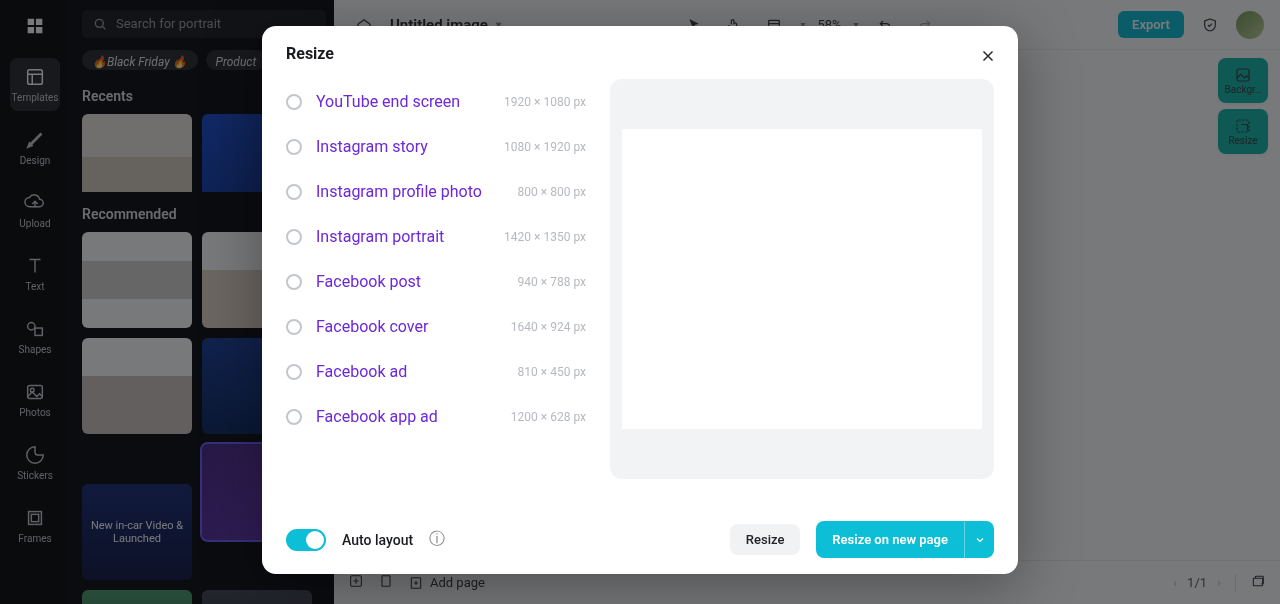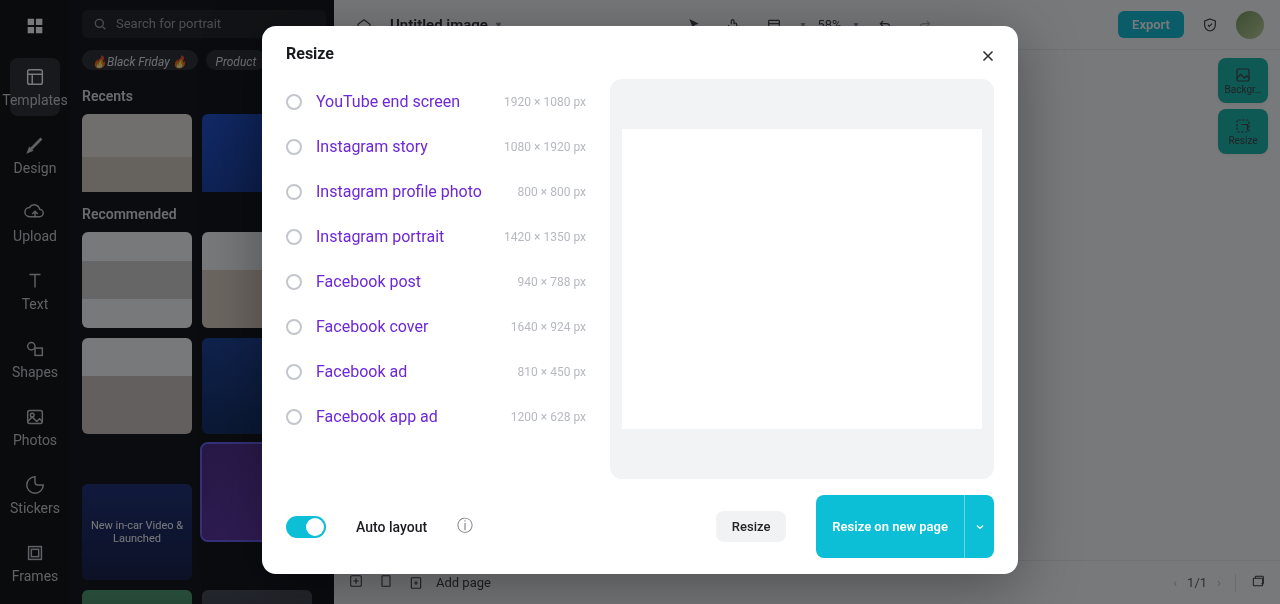--- a/index.html
+++ b/index.html
@@ -33,21 +33,21 @@
   }
   .brand {
     width: 32px; height: 32px; border-radius: 6px;
     display:flex; align-items:center; justify-content:center;
     margin-bottom: 16px;
   }
   .brand svg { width: 22px; height: 22px; }
   .nav-item {
     width: 50px; padding: 8px 0;
     display: flex; flex-direction: column; align-items: center;
-    color: #c7c9cd; font-size: 14px;
+    color: #c7c9cd; font-size: 10px;
     border-radius: 8px; margin-bottom: 10px;
     cursor: pointer;
   }
   .nav-item.active { background: #2a2b30; }
   .nav-item .icon { width: 22px; height: 22px; display:flex; align-items:center; justify-content:center; }
   .nav-item .icon svg { display:block; }
   .nav-item span { margin-top: 4px; }
 
   
   .panel {
@@ -167,21 +167,21 @@
 
   .preview {
     flex:1; background:var(--dialog-subtle-bg); border-radius:12px; height:400px;
     display:flex; align-items:center; justify-content:center;
   }
   .preview-inner {
     width:360px; height:300px; background:#fff;
   }
 
   .dialog-footer {
-    display:flex; align-items:center; gap:30px;
+    display:flex; align-items:center; gap:16px;
     padding:16px 24px;
   }
   .toggle {
     width:40px; height:22px; background:var(--accent); border-radius:999px;
     position:relative; cursor:pointer;
   }
   .toggle::after {
     content:""; position:absolute; top:2px; right:2px;
     width:18px; height:18px; background:#fff; border-radius:50%;
   }
@@ -189,21 +189,21 @@
   .info-icon { color:#7b7d84; }
   .dialog-footer .spacer { flex:1; }
   .btn-resize {
     background:#f1f2f4; color:#232428; font-size:13px; font-weight:500;
     padding:8px 16px; border-radius:8px; cursor:pointer;
   }
   .btn-new {
     background:var(--accent); color:#fff; font-size:13px; font-weight:600;
     border-radius:8px; cursor:pointer; display:flex; align-items:stretch;
   }
-  .btn-new .label { padding:24px 16px; display:flex; align-items:center; }
+  .btn-new .label { padding:11px 16px; display:flex; align-items:center; }
   .btn-new .split { width:30px; border-left:1px solid rgba(255,255,255,.35); display:flex; align-items:center; justify-content:center; }
 
   svg.ico { width:16px; height:16px; }
 </style>
 </head>
 <body>
 
 <div class="app">
 
   <div class="nav">
@@ -392,21 +392,21 @@
         <svg class="ico" viewBox="0 0 24 24" fill="none" stroke="currentColor" stroke-width="1.6">
             <rect x="4" y="4" width="16" height="16" rx="2"></rect>
             <path d="M12 8v8M8 12h8"></path>
           </svg>
       </div>
       <div class="icon-btn">
         <svg class="ico" viewBox="0 0 24 24" fill="none" stroke="currentColor" stroke-width="1.6">
             <rect x="6" y="4" width="12" height="16" rx="1"></rect>
           </svg>
       </div>
-      <div style="display:flex; align-items:center; gap:12px; cursor:pointer">
+      <div style="display:flex; align-items:center; gap:6px; cursor:pointer">
         <svg class="ico" viewBox="0 0 24 24" fill="none" stroke="currentColor" stroke-width="1.6">
             <rect x="5" y="4" width="14" height="16" rx="1"></rect>
             <path d="M12 9v6M9 12h6"></path>
           </svg>
         <span>Add page</span>
       </div>
       <div class="spacer"></div>
       <div class="pager">
         <span style="opacity:.4">‹</span>
         <span>1/1</span>

